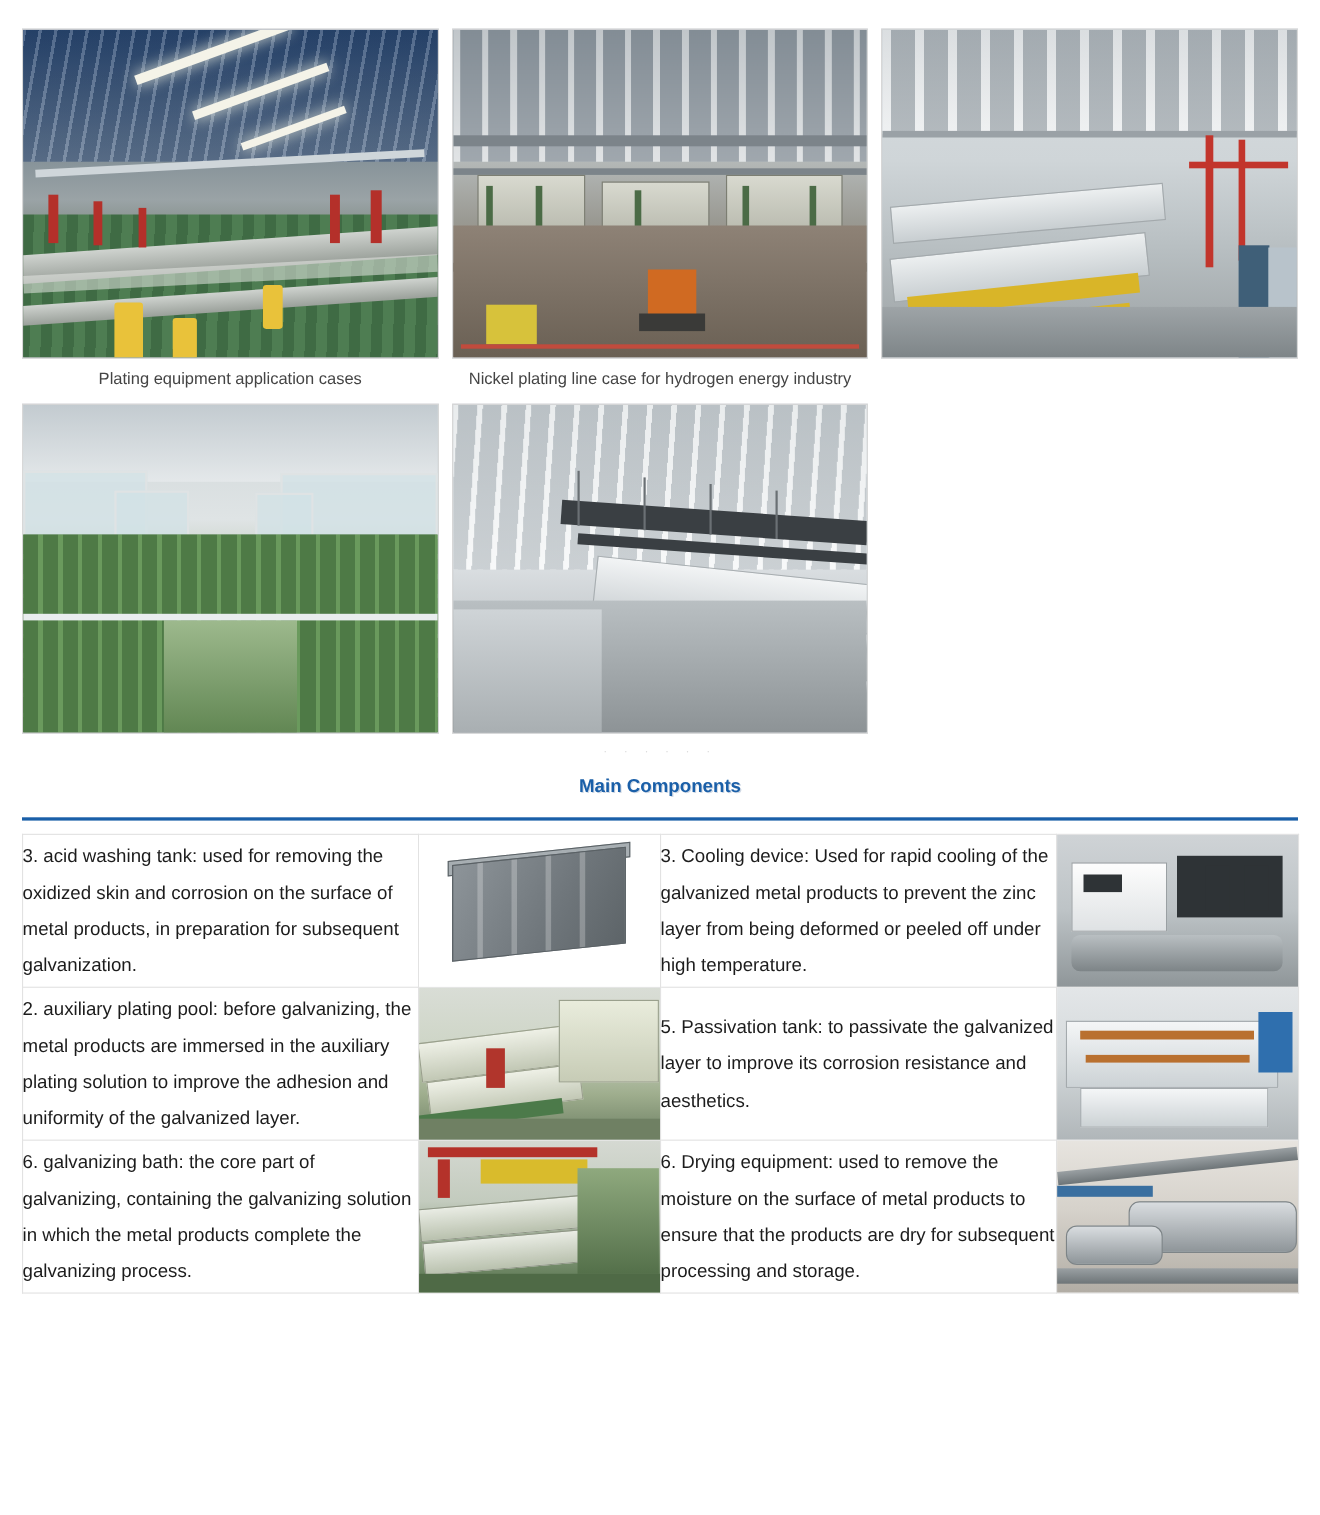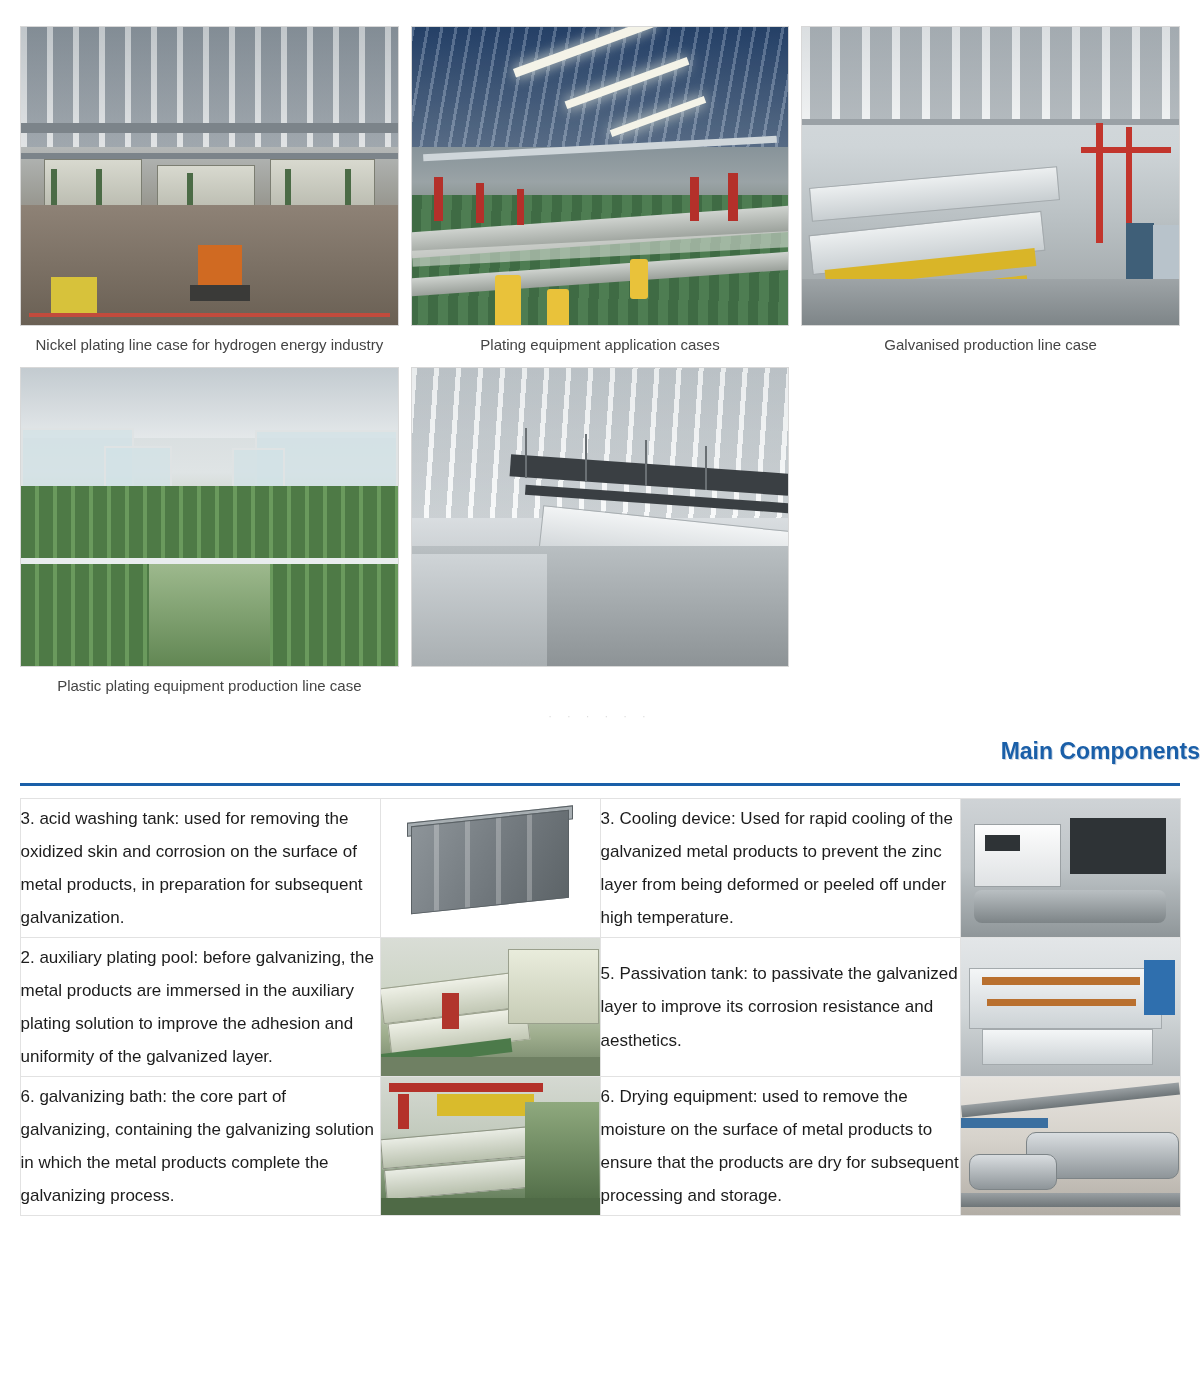--- a/index.html
+++ b/index.html
@@ -114,23 +114,23 @@
     text-align:center;
     color:#dcdcdc;
     font-size: 11px;
     letter-spacing: 6px;
     margin-top: 10px;
     height: 22px;
   }
 
   
   .mc-title {
-    text-align:right;
+    text-align:center;
     color:#1a5fa8;
-    font-size: 23px;
+    font-size: 17px;
     font-weight: 700;
     margin-top: 6px;
     text-shadow: 1px 1px 0 #cfd8e4;
   }
   .mc-rule {
     width: 1160px;
     height: 3px;
     background: #1a5fa8;
     margin: 18px auto 0 auto;
   }
@@ -201,20 +201,45 @@
   .th6 .pipe { position:absolute; background: linear-gradient(#9aa0a3,#6e7578); }
   .th6 .blue { position:absolute; background:#3a6fa0; }
 </style>
 </head>
 <body>
 
 <div class="page">
 
 
   <div class="cases-grid">
+
+    <div class="case-cell">
+      <div class="case-img">
+        <div class="ph p1">
+          <i class="ceil"></i>
+          <i class="lamp" style="left:26%;top:16px;width:150px;height:9px;"></i>
+          <i class="lamp" style="left:40%;top:52px;width:130px;height:8px;"></i>
+          <i class="lamp" style="left:52%;top:86px;width:100px;height:7px;"></i>
+          <i style="left:3%;top:118px;width:94%;height:7px;background:#cfd6da;transform:rotate(-3deg);"></i>
+          <i class="floor"></i>
+          <i class="rail" style="top:192px;"></i>
+          <i class="rail" style="top:238px;height:18px;"></i>
+          <i class="red" style="left:6%;top:150px;width:9px;height:44px;"></i>
+          <i class="red" style="left:17%;top:156px;width:8px;height:40px;"></i>
+          <i class="red" style="left:28%;top:162px;width:7px;height:36px;"></i>
+          <i class="red" style="left:74%;top:150px;width:9px;height:44px;"></i>
+          <i class="red" style="left:84%;top:146px;width:10px;height:48px;"></i>
+          <i class="yel" style="left:22%;top:248px;width:26px;height:58px;"></i>
+          <i class="yel" style="left:36%;top:262px;width:22px;height:52px;"></i>
+          <i class="yel" style="left:58%;top:232px;width:18px;height:40px;"></i>
+          <i style="left:0;top:214px;width:100%;height:16px;background:rgba(230,232,228,.55);transform:rotate(-3deg);"></i>
+        </div>
+      </div>
+      <div class="case-caption">Plating equipment application cases</div>
+    </div>
 
     <div class="case-cell">
       <div class="case-img">
         <div class="ph p2">
           <i class="ceil"></i>
           <i class="beam" style="left:0;top:96px;width:100%;height:10px;"></i>
           <i class="beam" style="left:0;top:126px;width:100%;height:6px;"></i>
           <i class="mach" style="left:6%;top:132px;width:26%;height:80px;"></i>
           <i class="mach" style="left:36%;top:138px;width:26%;height:74px;"></i>
           <i class="mach" style="left:66%;top:132px;width:28%;height:80px;"></i>
@@ -229,80 +254,53 @@
           <i style="left:45%;top:258px;width:60px;height:16px;background:#3a3a38;"></i>
           <i class="org" style="left:8%;top:250px;width:46px;height:36px;background:#d7c23b;"></i>
           <i style="left:2%;top:286px;width:96%;height:4px;background:#c14b3d;"></i>
         </div>
       </div>
       <div class="case-caption">Nickel plating line case for hydrogen energy industry</div>
     </div>
 
     <div class="case-cell">
       <div class="case-img">
-        <div class="ph p1">
-          <i class="ceil"></i>
-          <i class="lamp" style="left:26%;top:16px;width:150px;height:9px;"></i>
-          <i class="lamp" style="left:40%;top:52px;width:130px;height:8px;"></i>
-          <i class="lamp" style="left:52%;top:86px;width:100px;height:7px;"></i>
-          <i style="left:3%;top:118px;width:94%;height:7px;background:#cfd6da;transform:rotate(-3deg);"></i>
-          <i class="floor"></i>
-          <i class="rail" style="top:192px;"></i>
-          <i class="rail" style="top:238px;height:18px;"></i>
-          <i class="red" style="left:6%;top:150px;width:9px;height:44px;"></i>
-          <i class="red" style="left:17%;top:156px;width:8px;height:40px;"></i>
-          <i class="red" style="left:28%;top:162px;width:7px;height:36px;"></i>
-          <i class="red" style="left:74%;top:150px;width:9px;height:44px;"></i>
-          <i class="red" style="left:84%;top:146px;width:10px;height:48px;"></i>
-          <i class="yel" style="left:22%;top:248px;width:26px;height:58px;"></i>
-          <i class="yel" style="left:36%;top:262px;width:22px;height:52px;"></i>
-          <i class="yel" style="left:58%;top:232px;width:18px;height:40px;"></i>
-          <i style="left:0;top:214px;width:100%;height:16px;background:rgba(230,232,228,.55);transform:rotate(-3deg);"></i>
-        </div>
-      </div>
-      <div class="case-caption">Plating equipment application cases</div>
-    </div>
-
-    <div class="case-cell">
-      <div class="case-img">
         <div class="ph p3">
           <i class="ceil"></i>
           <i style="left:0;top:92px;width:100%;height:6px;background:#9aa1a6;"></i>
           <i class="tank" style="left:2%;top:150px;width:66%;height:34px;transform:rotate(-5deg);"></i>
           <i class="tank" style="left:2%;top:196px;width:62%;height:40px;transform:rotate(-6deg);"></i>
           <i class="yel" style="left:6%;top:232px;width:56%;height:18px;transform:rotate(-6deg);"></i>
           <i class="yel" style="left:10%;top:258px;width:50%;height:14px;transform:rotate(-6deg);"></i>
           <i class="redpole" style="left:78%;top:96px;width:7px;height:120px;"></i>
           <i class="redpole" style="left:86%;top:100px;width:6px;height:110px;"></i>
           <i style="left:74%;top:120px;width:24%;height:6px;background:#c2352c;"></i>
           <i style="left:86%;top:196px;width:28px;height:104px;background:#3f5f78;"></i>
           <i style="left:93%;top:198px;width:26px;height:102px;background:#b8c3cb;"></i>
           <i style="left:0;bottom:0;width:100%;height:46px;background:linear-gradient(#9ea4a7,#7e8588);"></i>
         </div>
       </div>
-      <div class="case-caption">Galvanised production line case</div>
     </div>
 
     <div class="case-cell">
       <div class="case-img">
         <div class="ph p4">
           <i style="left:0;top:0;width:100%;height:70px;background:linear-gradient(#c3cbd0,#e4e8ea);"></i>
           <i class="glass" style="left:0;top:60px;width:30%;height:150px;"></i>
           <i class="glass" style="left:22%;top:78px;width:18%;height:120px;"></i>
           <i class="glass" style="left:62%;top:62px;width:38%;height:150px;"></i>
           <i class="glass" style="left:56%;top:80px;width:14%;height:118px;"></i>
           <i class="redm" style="left:2%;top:120px;width:40px;height:60px;"></i>
           <i class="yelm" style="left:9%;top:136px;width:26px;height:48px;"></i>
           <i class="redm" style="left:83%;top:126px;width:34px;height:56px;"></i>
           <i class="floor"></i>
           <i style="left:34%;top:196px;width:32%;height:110px;background:linear-gradient(#9db98d,#5d834f);"></i>
           <i style="left:0;top:190px;width:100%;height:6px;background:#e9edee;"></i>
         </div>
       </div>
-      <div class="case-caption">Plastic plating equipment production line case</div>
     </div>
 
     <div class="case-cell">
       <div class="case-img">
         <div class="ph p5">
           <i class="ceil"></i>
           <i class="duct" style="left:26%;top:96px;width:74%;height:22px;transform:rotate(4deg);"></i>
           <i class="duct" style="left:30%;top:126px;width:70%;height:10px;transform:rotate(4deg);"></i>
           <i style="left:30%;top:60px;width:2px;height:50px;background:#6a7074;"></i>
           <i style="left:46%;top:66px;width:2px;height:48px;background:#6a7074;"></i>

